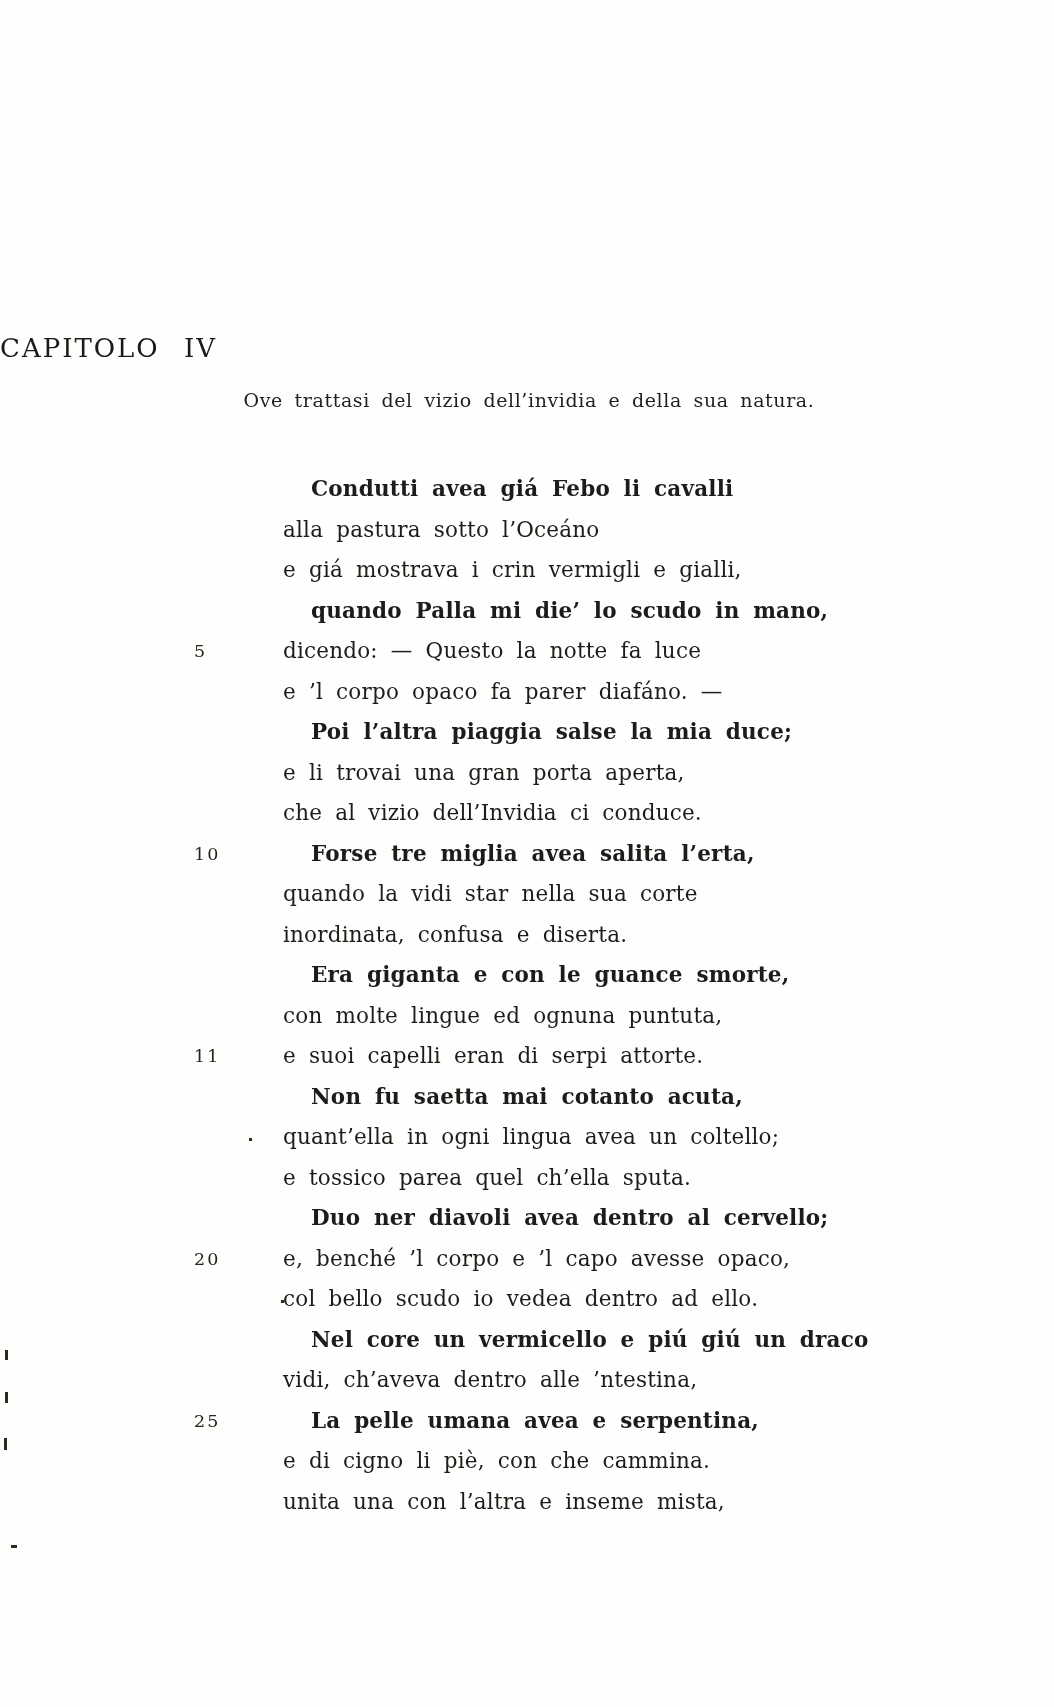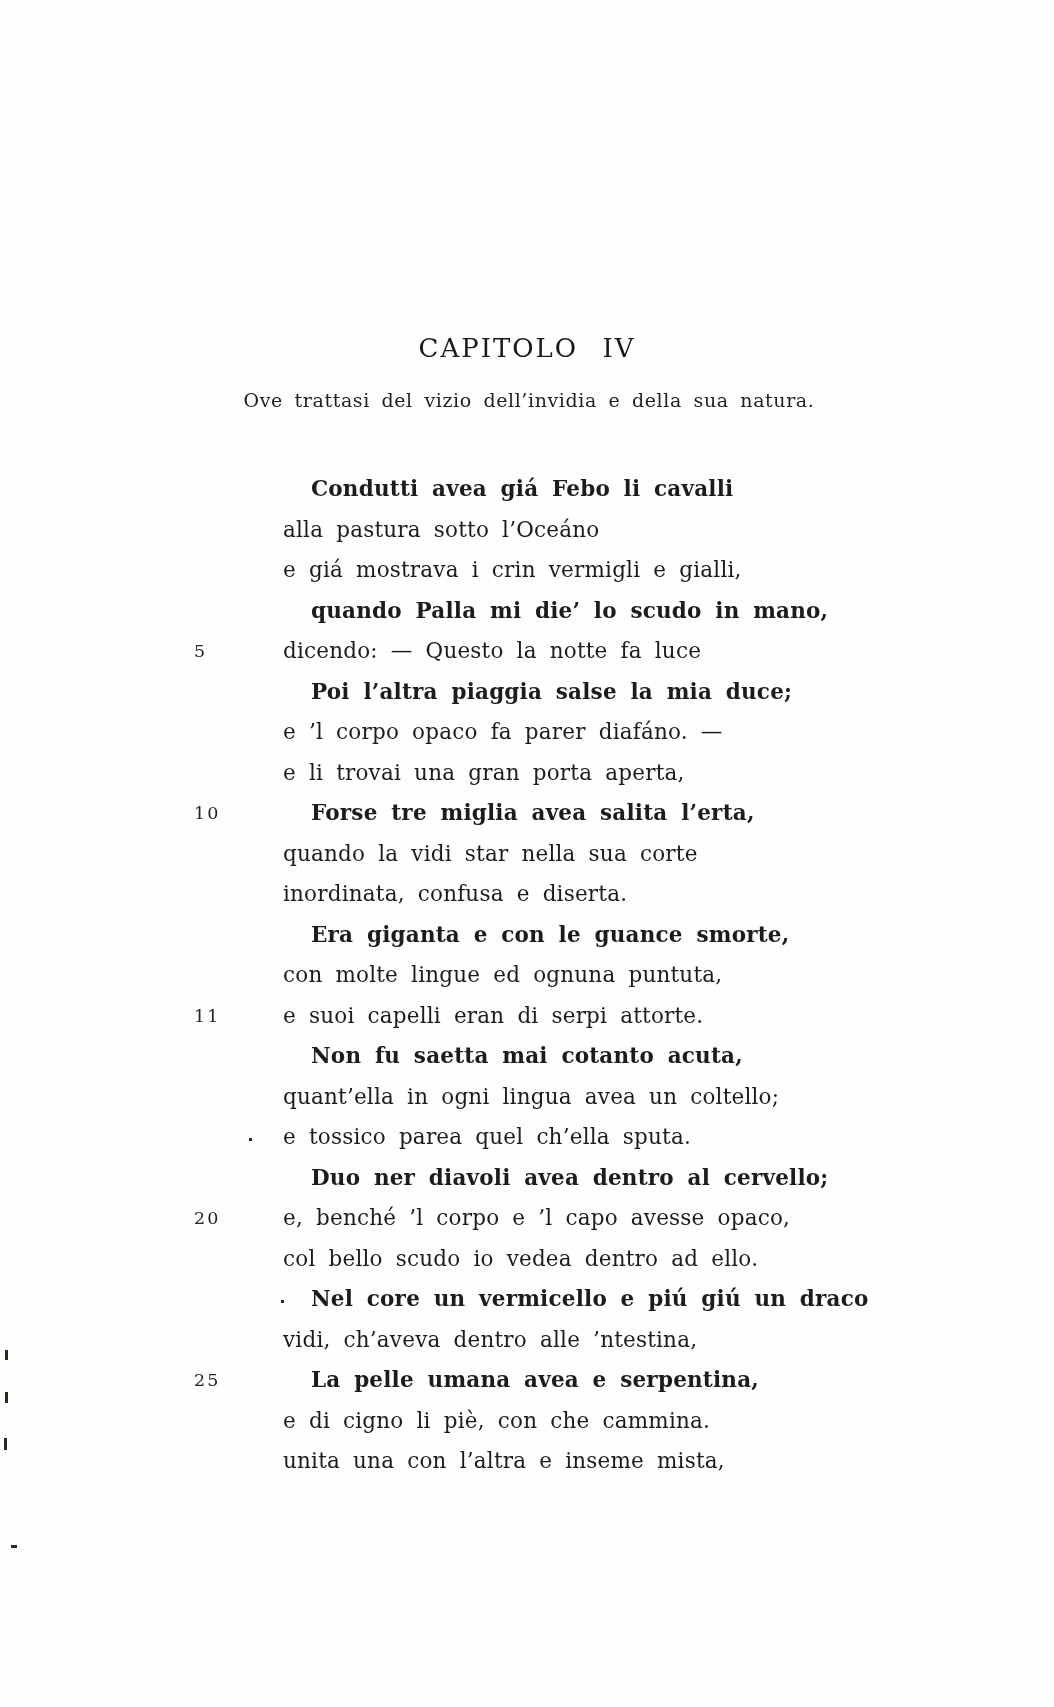--- a/index.html
+++ b/index.html
@@ -12,21 +12,21 @@
     width: 1054px;
     height: 1707px;
     margin: 0 auto;
     background: #fffefd;
     color: #1d1c1a;
     font-family: "DejaVu Serif", "Liberation Serif", serif;
     overflow: hidden;
   }
   .chapter-title {
     margin: 333px 0 0 0;
-    text-align: center;
+    text-align: left;
     font-size: 26px;
     font-weight: normal;
     letter-spacing: 2px;
     word-spacing: 14px;
     color: #1b1a18;
   }
   .chapter-subtitle {
     margin: 26px 0 0 4px;
     text-align: center;
     font-size: 19px;
@@ -101,35 +101,39 @@
     <div class="verse-row indent">
       <span class="lineno"></span>
       <span class="vtext">quando Palla mi die’ lo scudo in mano,</span>
     </div>
 
     <div class="verse-row">
       <span class="lineno">5</span>
       <span class="vtext">dicendo: — Questo la notte fa luce</span>
     </div>
 
+    <div class="verse-row">
+      <span class="lineno"></span>
+      <span class="vtext">e ’l corpo opaco fa parer diafáno. —</span>
+    </div>
+
     <div class="verse-row indent">
       <span class="lineno"></span>
       <span class="vtext">Poi l’altra piaggia salse la mia duce;</span>
     </div>
 
     <div class="verse-row">
       <span class="lineno"></span>
-      <span class="vtext">e ’l corpo opaco fa parer diafáno. —</span>
-    </div>
-
-    <div class="verse-row">
-      <span class="lineno"></span>
       <span class="vtext">e li trovai una gran porta aperta,</span>
     </div>
 
+    <div class="verse-row">
+      <span class="lineno"></span>
+      <span class="vtext">che al vizio dell’Invidia ci conduce.</span>
+    </div>
 
     <div class="verse-row indent">
       <span class="lineno">10</span>
       <span class="vtext">Forse tre miglia avea salita l’erta,</span>
     </div>
 
     <div class="verse-row">
       <span class="lineno"></span>
       <span class="vtext">quando la vidi star nella sua corte</span>
     </div>

